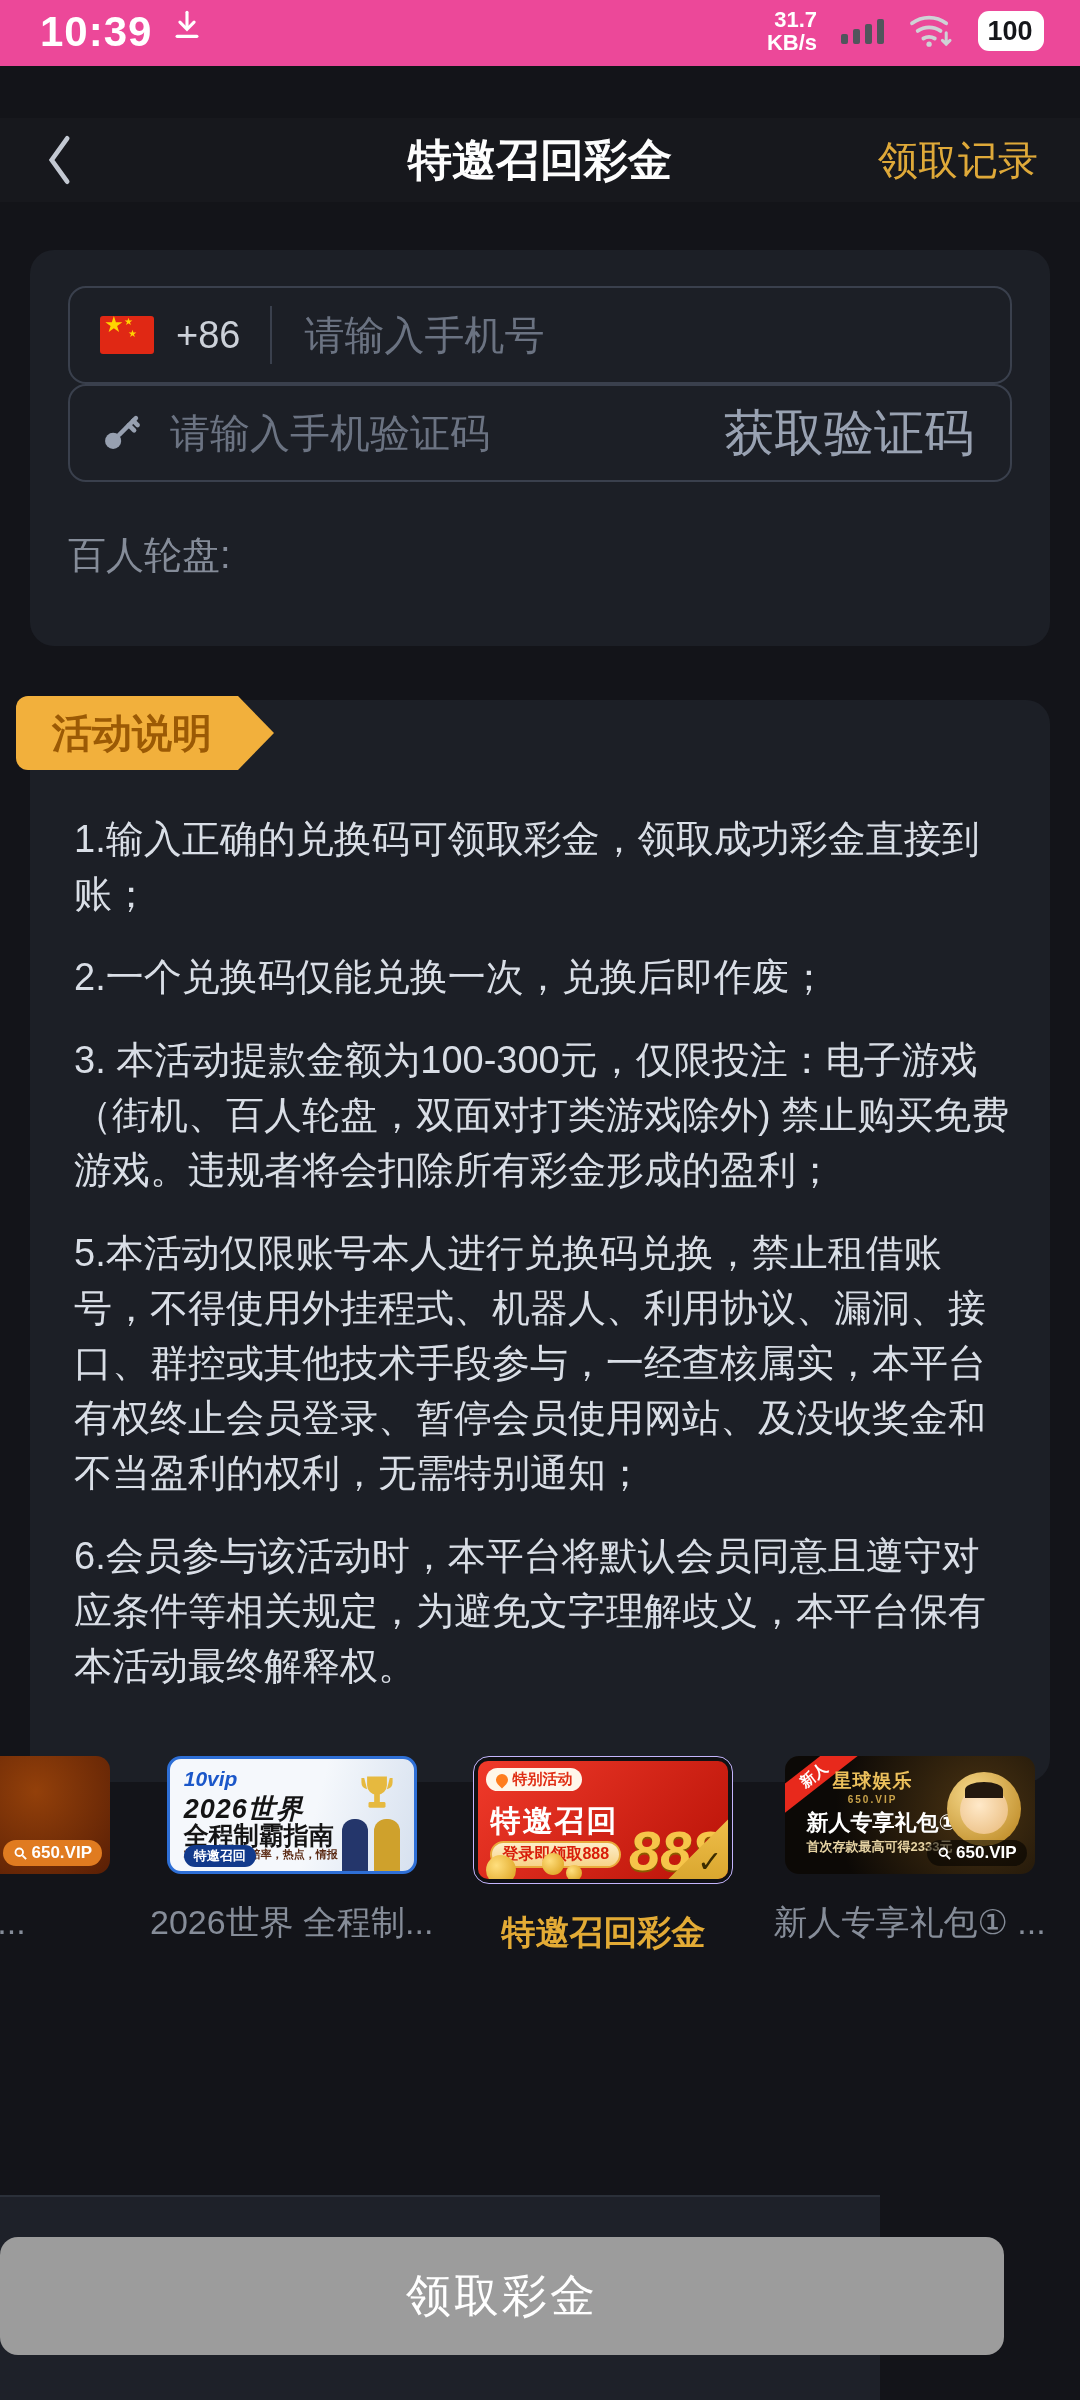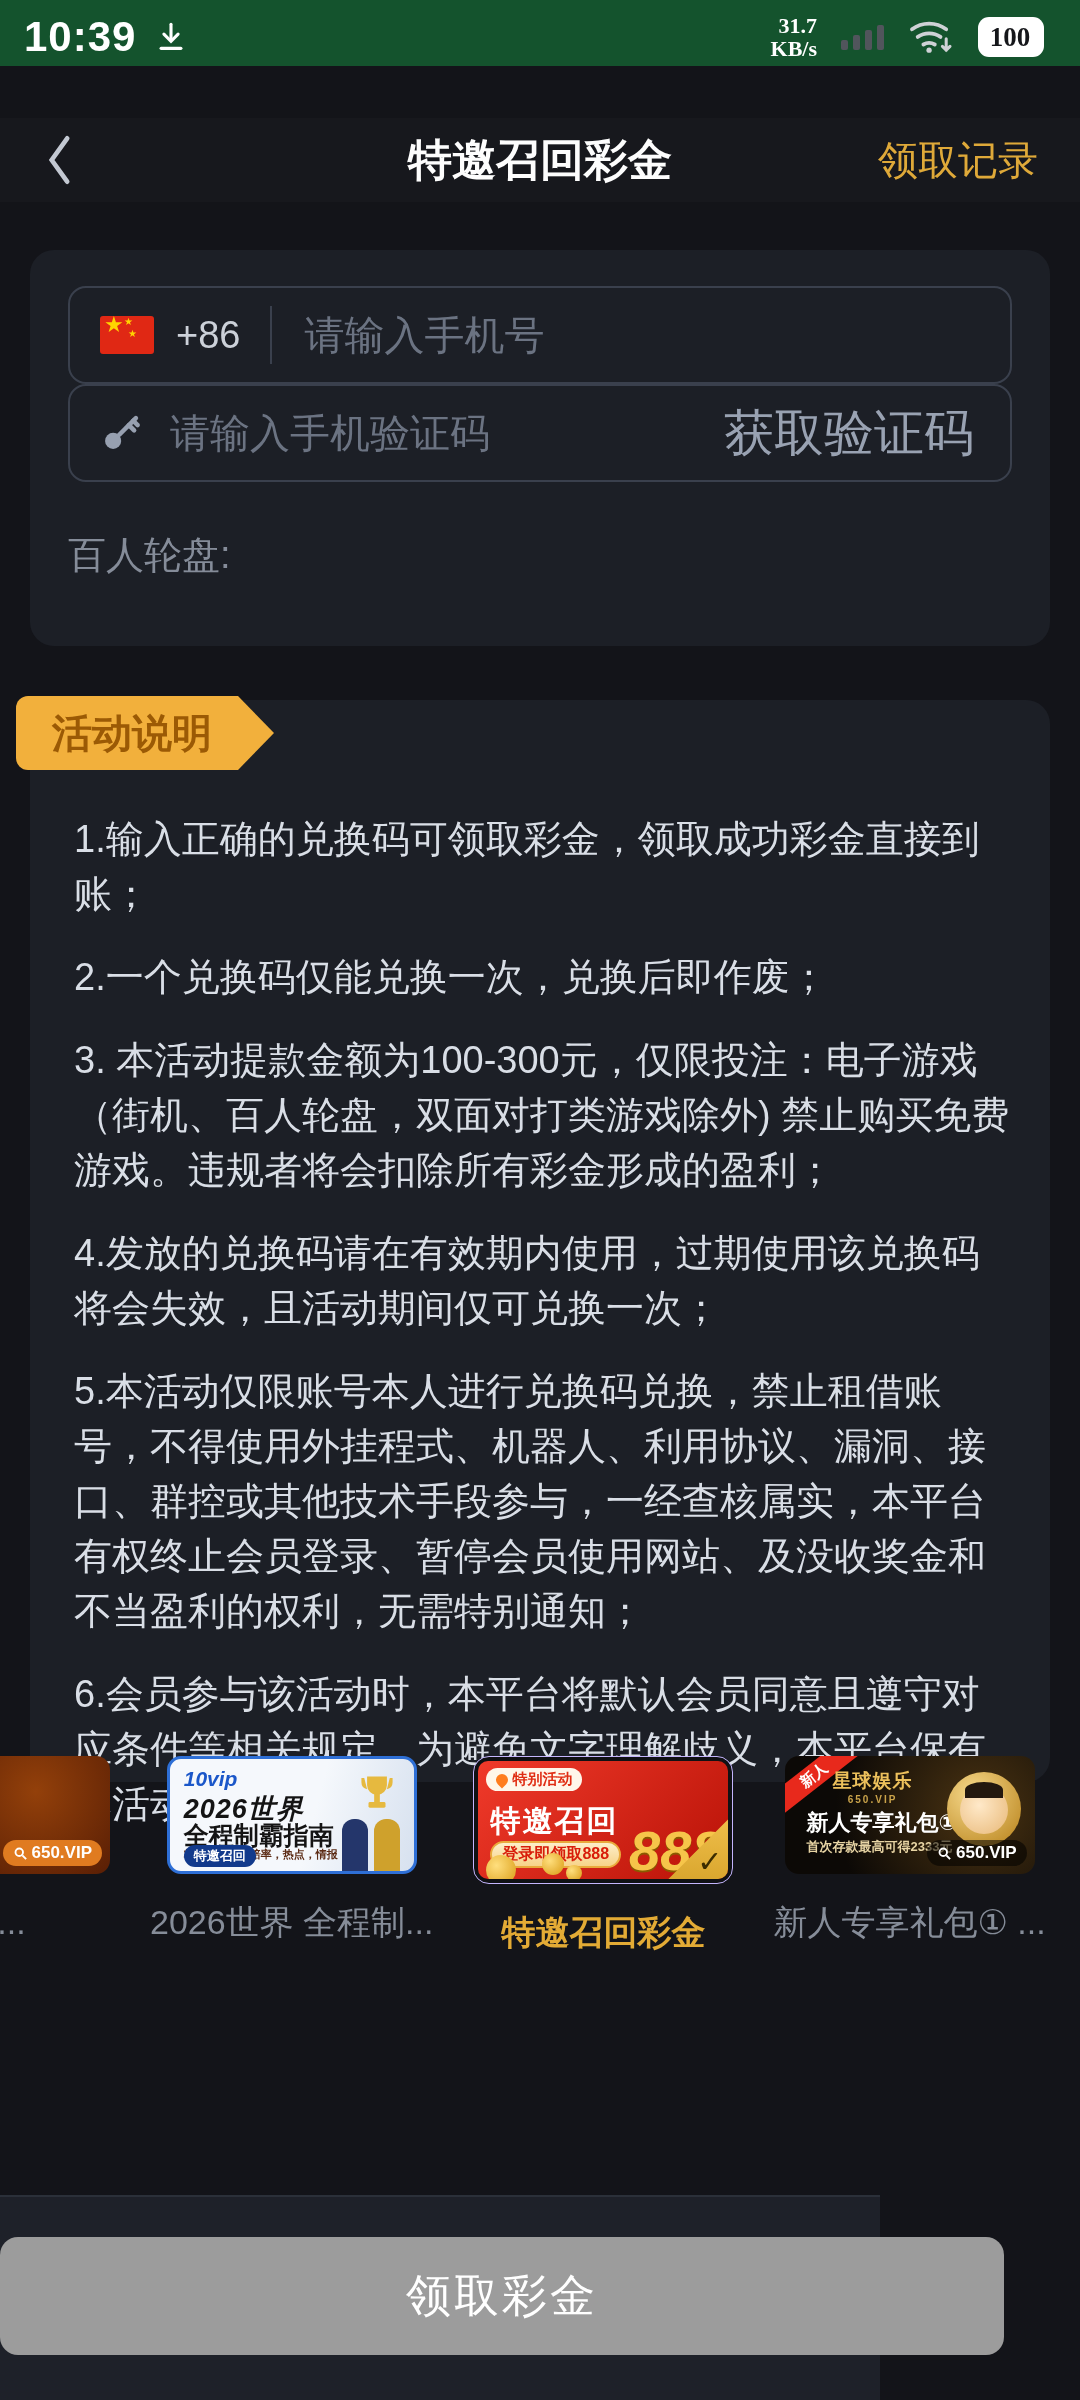--- a/index.html
+++ b/index.html
@@ -1,24 +1,24 @@
 <!DOCTYPE html>
 <html><head>
 <meta charset="utf-8">
 <style>
   html,body{margin:0;padding:0;background:#000;}
   .screen{position:relative;width:1080px;height:2400px;background:#131419;overflow:hidden;
           font-family:"Liberation Sans","DejaVu Sans",sans-serif;}
 
   
-  .status-bar{position:absolute;top:0;left:0;right:0;height:66px;display:flex;align-items:center;
-              padding:8px 36px 0 24px;box-sizing:border-box;color:#fff;background:#14532d;}
+  .status-bar{position:absolute;top:0;left:0;right:0;height:66px;display:flex;align-items:flex-start;
+              padding:8px 36px 0 40px;box-sizing:border-box;color:#fff;background:#ec4899;}
   .time{font-size:42px;font-weight:700;letter-spacing:1px;}
   .dl-icon{margin-left:18px;display:flex;align-items:center;}
-  .sb-right{margin-left:auto;display:flex;align-items:center;gap:24px;font-family:Liberation Serif, serif;}
+  .sb-right{margin-left:auto;display:flex;align-items:center;gap:24px;}
   .speed{text-align:right;font-size:22px;line-height:23px;font-weight:600;}
   .sig-bars{display:flex;align-items:flex-end;gap:5px;}
   .sig-bars i{display:block;width:7px;background:#51555c;border-radius:2px;}
   .sig-bars i:nth-child(1){height:10px;}
   .sig-bars i:nth-child(2){height:15px;}
   .sig-bars i:nth-child(3){height:20px;}
   .sig-bars i:nth-child(4){height:25px;}
   .battery{min-width:66px;height:40px;background:#fff;border-radius:11px;color:#15161a;
            font-size:27px;font-weight:700;display:flex;align-items:center;justify-content:center;}
   .battery::after{content:"";width:5px;height:16px;background:#fff;border-radius:0 3px 3px 0;
@@ -205,21 +205,20 @@
     <div class="amount-row">
       <span class="amount-label">百人轮盘:</span>
     </div>
   </div>
 
   <div class="rules-card">
     <div class="ribbon">活动说明</div>
     <p class="rule-p">1.输入正确的兑换码可领取彩金，领取成功彩金直接到账；</p>
     <p class="rule-p">2.一个兑换码仅能兑换一次，兑换后即作废；</p>
     <p class="rule-p">3. 本活动提款金额为100-300元，仅限投注：电子游戏（街机、百人轮盘，双面对打类游戏除外) 禁止购买免费游戏。违规者将会扣除所有彩金形成的盈利；</p>
-    <p class="rule-p">4.发放的兑换码请在有效期内使用，过期使用该兑换码将会失效，且活动期间仅可兑换一次；</p>
     <p class="rule-p">5.本活动仅限账号本人进行兑换码兑换，禁止租借账号，不得使用外挂程式、机器人、利用协议、漏洞、接口、群控或其他技术手段参与，一经查核属实，本平台有权终止会员登录、暂停会员使用网站、及没收奖金和不当盈利的权利，无需特别通知；</p>
     <p class="rule-p">6.会员参与该活动时，本平台将默认会员同意且遵守对应条件等相关规定，为避免文字理解歧义，本平台保有本活动最终解释权。</p>
   </div>
 
   <div class="carousel">
     <div class="strip">
 
       <div class="citem">
         <div class="bn bn1">
 

